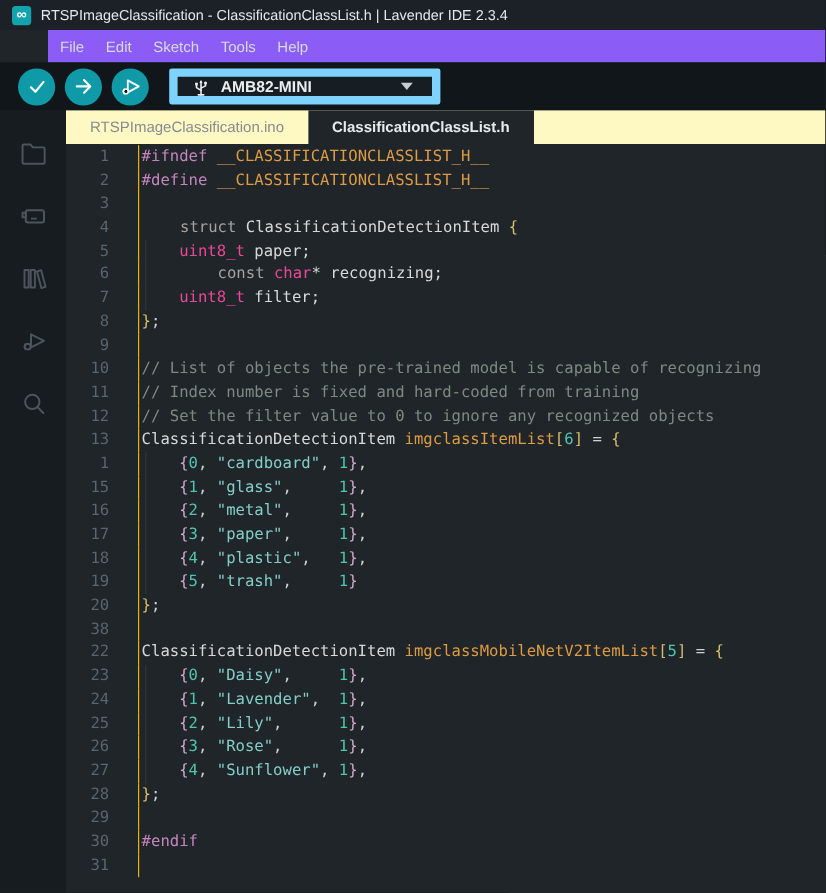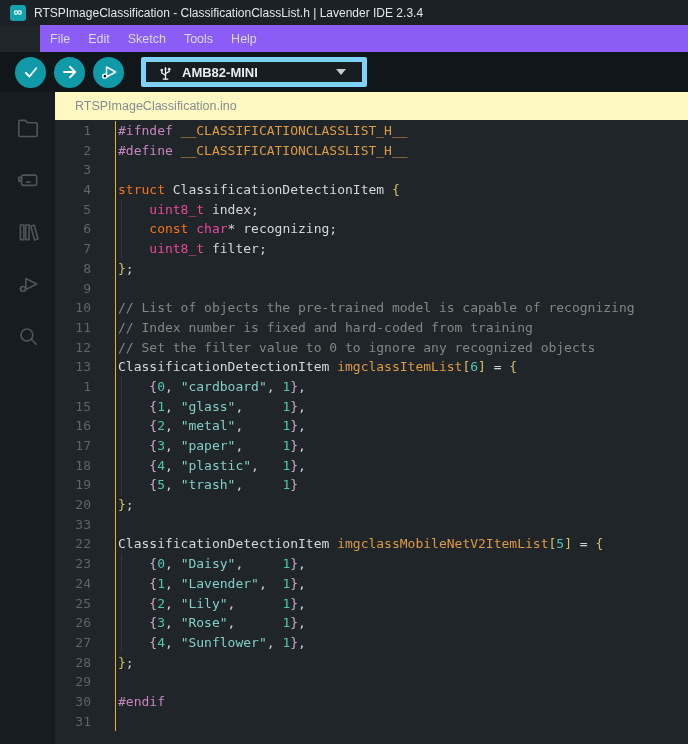--- a/index.html
+++ b/index.html
@@ -34,21 +34,21 @@
     height:40px; background:#10161A; display:flex; align-items:center;
     padding-left:15px;
   }
   .tool-btn {
     width:31px; height:31px; border-radius:50%; background:#109AA8;
     border:none; display:flex; align-items:center; justify-content:center;
     margin-right:8px; flex:0 0 auto;
   }
   .board-selector {
     margin-left:9px; width:226px; height:30px; background:#171E23;
-    border:5px solid #7dd3fc; border-radius:2px; display:flex;
+    border:7px solid #7dd3fc; border-radius:2px; display:flex;
     align-items:center; padding:0 10px 0 12px; gap:9px;
   }
   .board-label {
     color:#E9EDEF; font-size:13px; font-weight:bold; flex:1 1 auto;
     white-space:nowrap; overflow:hidden;
   }
   .caret-down {
     width:0; height:0; border-left:5px solid transparent;
     border-right:5px solid transparent; border-top:6px solid #C7CDD1;
     margin-right:6px;
@@ -84,21 +84,21 @@
   .lc {
     flex:1 1 auto; position:relative; border-left:1px solid #eab308;
     padding-left:2px; font-size:13px; color:#D6D8D9;
   }
   .lc.g::before {
     content:''; position:absolute; left:5px; top:0; bottom:0; width:1px;
     background:#2E363C;
   }
   .tk-pp    { color:#C586C0; }
   .tk-macro { color:#DE9B43; }
-  .tk-kw    { color:#f97316; }
+  .tk-kw    { color:#a3a3a3;margin-left:32px; }
   .tk-type  { color:#ec4899; }
   .tk-id    { color:#D6D8D9; }
   .tk-var   { color:#DE9B43; }
   .tk-str   { color:#84CEC8; }
   .tk-num   { color:#50C6B0; }
   .tk-com   { color:#7E8984; }
   .tk-pun   { color:#CDD2D4; }
   .tk-b0    { color:#D9BE6B; }
   .tk-b1    { color:#CDA9CE; }
   svg { display:block; }
@@ -212,44 +212,47 @@
             </svg>
         </span>
       </div>
     </div>
 
     <div class="content">
       <div class="tabbar">
         <div class="tab">
           <span>RTSPImageClassification.ino</span>
         </div>
+        <div class="tab active">
+          <span>ClassificationClassList.h</span>
+        </div>
       </div>
       <div class="editor">
         <div id="code-lines">
             <div class="code-line"><span class="ln">1</span><span class="lc"><span class="tk-pp">#ifndef </span><span class="tk-macro">__CLASSIFICATIONCLASSLIST_H__</span></span></div>
             <div class="code-line"><span class="ln">2</span><span class="lc"><span class="tk-pp">#define </span><span class="tk-macro">__CLASSIFICATIONCLASSLIST_H__</span></span></div>
             <div class="code-line"><span class="ln">3</span><span class="lc"></span></div>
             <div class="code-line"><span class="ln">4</span><span class="lc"><span class="tk-kw">struct </span><span class="tk-id">ClassificationDetectionItem </span><span class="tk-b0">{</span></span></div>
-            <div class="code-line"><span class="ln">5</span><span class="lc g"><span class="tk-pun">    </span><span class="tk-type">uint8_t</span><span class="tk-pun"> </span><span class="tk-id">index;</span></span></div>
+            <div class="code-line"><span class="ln">5</span><span class="lc g"><span class="tk-pun">    </span><span class="tk-type">uint8_t</span><span class="tk-pun"> </span><span class="tk-id">paper;</span></span></div>
             <div class="code-line"><span class="ln">6</span><span class="lc g"><span class="tk-pun">    </span><span class="tk-kw">const</span><span class="tk-pun"> </span><span class="tk-type">char</span><span class="tk-pun">*</span><span class="tk-pun"> </span><span class="tk-id">recognizing;</span></span></div>
             <div class="code-line"><span class="ln">7</span><span class="lc g"><span class="tk-pun">    </span><span class="tk-type">uint8_t</span><span class="tk-pun"> </span><span class="tk-id">filter;</span></span></div>
             <div class="code-line"><span class="ln">8</span><span class="lc"><span class="tk-b0">}</span><span class="tk-pun">;</span></span></div>
             <div class="code-line"><span class="ln">9</span><span class="lc"></span></div>
             <div class="code-line"><span class="ln">10</span><span class="lc"><span class="tk-com">// List of objects the pre-trained model is capable of recognizing</span></span></div>
             <div class="code-line"><span class="ln">11</span><span class="lc"><span class="tk-com">// Index number is fixed and hard-coded from training</span></span></div>
             <div class="code-line"><span class="ln">12</span><span class="lc"><span class="tk-com">// Set the filter value to 0 to ignore any recognized objects</span></span></div>
             <div class="code-line"><span class="ln">13</span><span class="lc"><span class="tk-id">ClassificationDetectionItem </span><span class="tk-var">imgclassItemList</span><span class="tk-b0">[</span><span class="tk-num">6</span><span class="tk-b0">]</span><span class="tk-pun"> = </span><span class="tk-b0">{</span></span></div>
             <div class="code-line"><span class="ln">1</span><span class="lc g"><span class="tk-pun">    </span><span class="tk-b1">{</span><span class="tk-num">0</span><span class="tk-pun">, </span><span class="tk-str">"cardboard"</span><span class="tk-pun">, </span><span class="tk-num">1</span><span class="tk-b1">}</span><span class="tk-pun">,</span></span></div>
             <div class="code-line"><span class="ln">15</span><span class="lc g"><span class="tk-pun">    </span><span class="tk-b1">{</span><span class="tk-num">1</span><span class="tk-pun">, </span><span class="tk-str">"glass"</span><span class="tk-pun">,     </span><span class="tk-num">1</span><span class="tk-b1">}</span><span class="tk-pun">,</span></span></div>
             <div class="code-line"><span class="ln">16</span><span class="lc g"><span class="tk-pun">    </span><span class="tk-b1">{</span><span class="tk-num">2</span><span class="tk-pun">, </span><span class="tk-str">"metal"</span><span class="tk-pun">,     </span><span class="tk-num">1</span><span class="tk-b1">}</span><span class="tk-pun">,</span></span></div>
             <div class="code-line"><span class="ln">17</span><span class="lc g"><span class="tk-pun">    </span><span class="tk-b1">{</span><span class="tk-num">3</span><span class="tk-pun">, </span><span class="tk-str">"paper"</span><span class="tk-pun">,     </span><span class="tk-num">1</span><span class="tk-b1">}</span><span class="tk-pun">,</span></span></div>
             <div class="code-line"><span class="ln">18</span><span class="lc g"><span class="tk-pun">    </span><span class="tk-b1">{</span><span class="tk-num">4</span><span class="tk-pun">, </span><span class="tk-str">"plastic"</span><span class="tk-pun">,   </span><span class="tk-num">1</span><span class="tk-b1">}</span><span class="tk-pun">,</span></span></div>
             <div class="code-line"><span class="ln">19</span><span class="lc g"><span class="tk-pun">    </span><span class="tk-b1">{</span><span class="tk-num">5</span><span class="tk-pun">, </span><span class="tk-str">"trash"</span><span class="tk-pun">,     </span><span class="tk-num">1</span><span class="tk-b1">}</span></span></div>
             <div class="code-line"><span class="ln">20</span><span class="lc"><span class="tk-b0">}</span><span class="tk-pun">;</span></span></div>
-            <div class="code-line"><span class="ln">33</span><span class="lc"></span></div>
+            <div class="code-line"><span class="ln">38</span><span class="lc"></span></div>
             <div class="code-line"><span class="ln">22</span><span class="lc"><span class="tk-id">ClassificationDetectionItem </span><span class="tk-var">imgclassMobileNetV2ItemList</span><span class="tk-b0">[</span><span class="tk-num">5</span><span class="tk-b0">]</span><span class="tk-pun"> = </span><span class="tk-b0">{</span></span></div>
             <div class="code-line"><span class="ln">23</span><span class="lc g"><span class="tk-pun">    </span><span class="tk-b1">{</span><span class="tk-num">0</span><span class="tk-pun">, </span><span class="tk-str">"Daisy"</span><span class="tk-pun">,     </span><span class="tk-num">1</span><span class="tk-b1">}</span><span class="tk-pun">,</span></span></div>
             <div class="code-line"><span class="ln">24</span><span class="lc g"><span class="tk-pun">    </span><span class="tk-b1">{</span><span class="tk-num">1</span><span class="tk-pun">, </span><span class="tk-str">"Lavender"</span><span class="tk-pun">,  </span><span class="tk-num">1</span><span class="tk-b1">}</span><span class="tk-pun">,</span></span></div>
             <div class="code-line"><span class="ln">25</span><span class="lc g"><span class="tk-pun">    </span><span class="tk-b1">{</span><span class="tk-num">2</span><span class="tk-pun">, </span><span class="tk-str">"Lily"</span><span class="tk-pun">,      </span><span class="tk-num">1</span><span class="tk-b1">}</span><span class="tk-pun">,</span></span></div>
             <div class="code-line"><span class="ln">26</span><span class="lc g"><span class="tk-pun">    </span><span class="tk-b1">{</span><span class="tk-num">3</span><span class="tk-pun">, </span><span class="tk-str">"Rose"</span><span class="tk-pun">,      </span><span class="tk-num">1</span><span class="tk-b1">}</span><span class="tk-pun">,</span></span></div>
             <div class="code-line"><span class="ln">27</span><span class="lc g"><span class="tk-pun">    </span><span class="tk-b1">{</span><span class="tk-num">4</span><span class="tk-pun">, </span><span class="tk-str">"Sunflower"</span><span class="tk-pun">, </span><span class="tk-num">1</span><span class="tk-b1">}</span><span class="tk-pun">,</span></span></div>
             <div class="code-line"><span class="ln">28</span><span class="lc"><span class="tk-b0">}</span><span class="tk-pun">;</span></span></div>
             <div class="code-line"><span class="ln">29</span><span class="lc"></span></div>
             <div class="code-line"><span class="ln">30</span><span class="lc"><span class="tk-pp">#endif</span></span></div>
             <div class="code-line"><span class="ln">31</span><span class="lc"></span></div>

